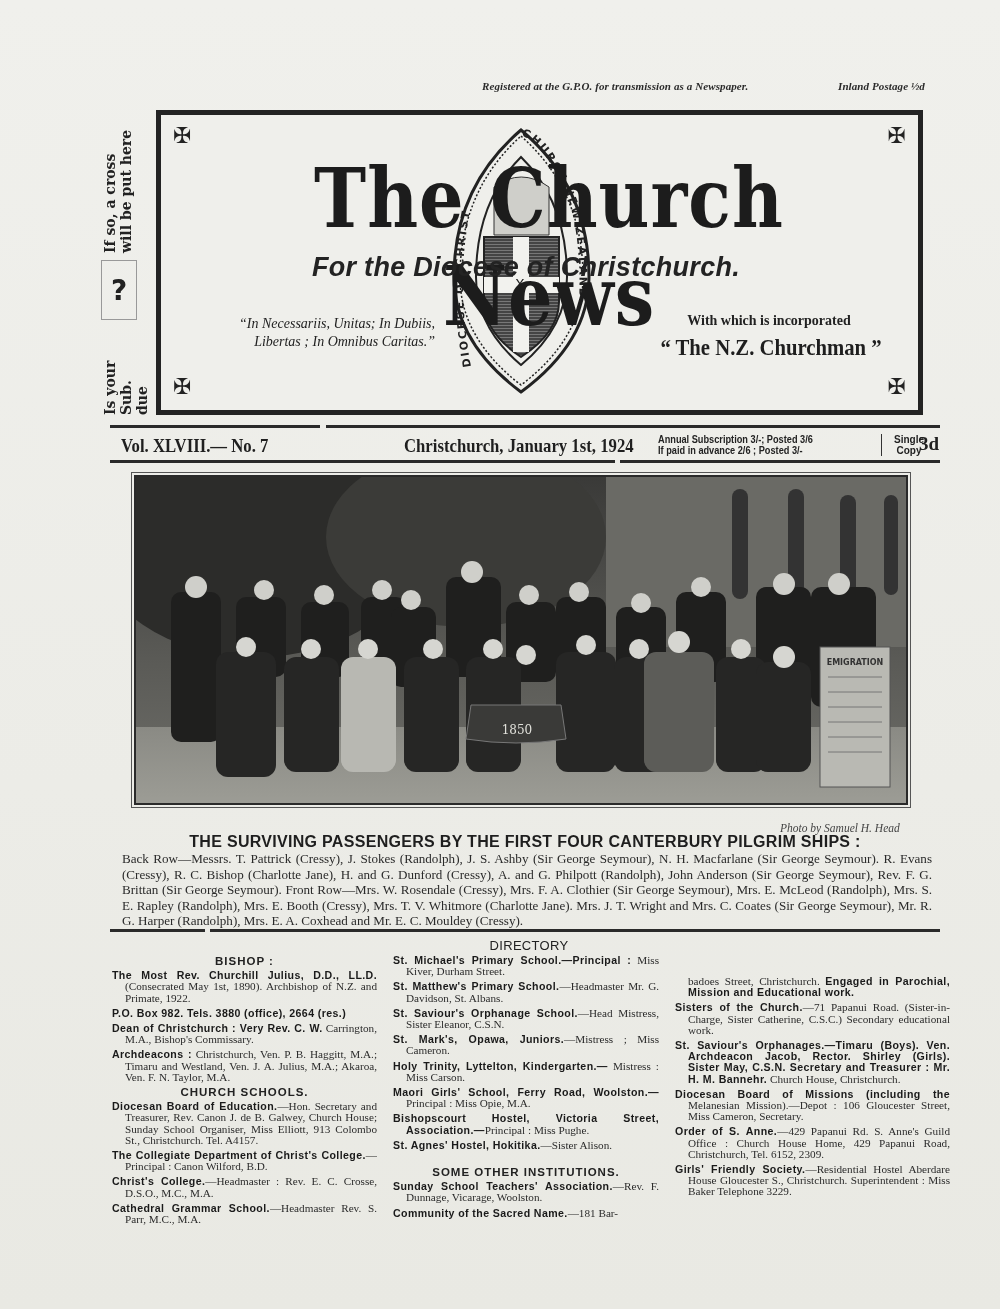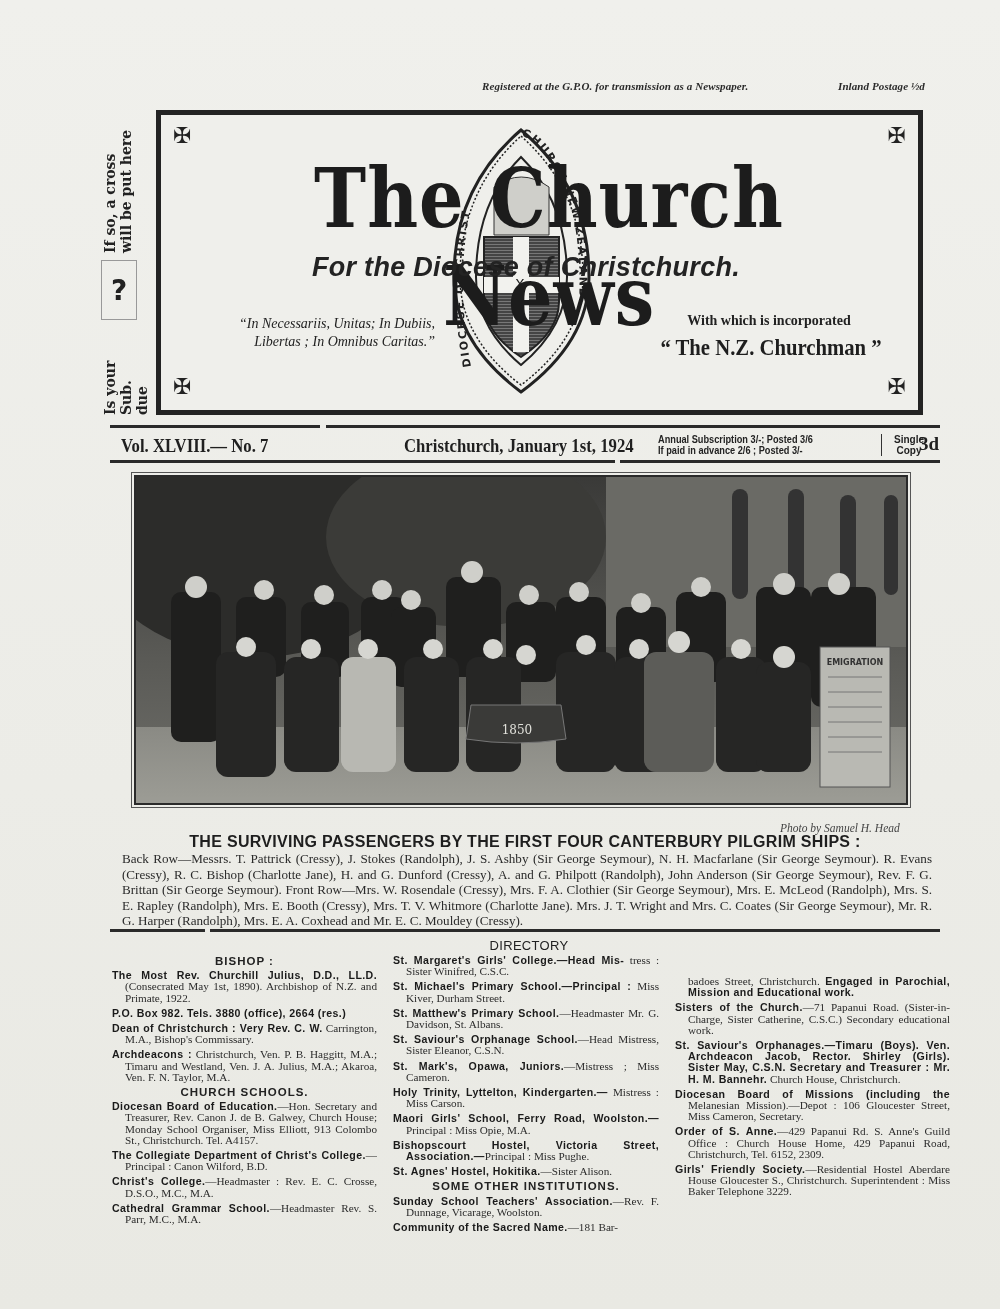--- a/index.html
+++ b/index.html
@@ -326,37 +326,36 @@
   <div class="rule" style="left:210px;top:929px;width:730px;height:3px;"></div>
   <div class="dir-title">DIRECTORY</div>
 
   <div class="col col1">
     <div class="h">BISHOP :</div>
     <div class="entry"><b>The Most Rev. Churchill Julius, D.D., LL.D.</b><span> (Consecrated May 1st, 1890). Archbishop of N.Z. and Primate, 1922.</span></div>
     <div class="entry"><b>P.O. Box 982.  Tels. 3880 (office), 2664 (res.)</b></div>
     <div class="entry"><b>Dean of Christchurch : Very Rev. C. W.</b><span> Carrington, M.A., Bishop's Commissary.</span></div>
     <div class="entry"><b>Archdeacons :</b><span> Christchurch, Ven. P. B. Haggitt, M.A.; Timaru and Westland, Ven. J. A. Julius, M.A.; Akaroa, Ven. F. N. Taylor, M.A.</span></div>
     <div class="h" style="margin-top:0;">CHURCH SCHOOLS.</div>
-    <div class="entry"><b>Diocesan Board of Education.</b><span>—Hon. Secretary and Treasurer, Rev. Canon J. de B. Galwey, Church House; Monday School Organiser, Miss Elliott, 913 Colombo St., Christchurch. Tel. A4157.</span></div>
+    <div class="entry"><b>Diocesan Board of Education.</b><span>—Hon. Secretary and Treasurer, Rev. Canon J. de B. Galwey, Church House; Sunday School Organiser, Miss Elliott, 913 Colombo St., Christchurch. Tel. A4157.</span></div>
     <div class="entry"><b>The Collegiate Department of Christ's College.</b><span>—Principal : Canon Wilford, B.D.</span></div>
     <div class="entry"><b>Christ's College.</b><span>—Headmaster : Rev. E. C. Crosse, D.S.O., M.C., M.A.</span></div>
     <div class="entry"><b>Cathedral Grammar School.</b><span>—Headmaster Rev. S. Parr, M.C., M.A.</span></div>
   </div>
 
   <div class="col col2">
-    <div class="entry"><b>St. Margaret's Girls' College.—Head Mis-</b> <span>tress : Sister Winifred, C.S.C.</span></div>
     <div class="entry"><b>St. Michael's Primary School.—Principal :</b><span> Miss Kiver, Durham Street.</span></div>
     <div class="entry"><b>St. Matthew's Primary School.</b><span>—Headmaster Mr. G. Davidson, St. Albans.</span></div>
     <div class="entry"><b>St. Saviour's Orphanage School.</b><span>—Head Mistress, Sister Eleanor, C.S.N.</span></div>
     <div class="entry"><b>St. Mark's, Opawa, Juniors.</b><span>—Mistress ; Miss Cameron.</span></div>
     <div class="entry"><b>Holy Trinity, Lyttelton, Kindergarten.—</b><span> Mistress : Miss Carson.</span></div>
     <div class="entry"><b>Maori Girls' School, Ferry Road, Woolston.—</b><span> Principal : Miss Opie, M.A.</span></div>
     <div class="entry"><b>Bishopscourt Hostel, Victoria Street, Association.—</b><span>Principal : Miss Pughe.</span></div>
     <div class="entry"><b>St. Agnes' Hostel, Hokitika.</b><span>—Sister Alison.</span></div>
-    <div class="h" style="margin-top:4px;">SOME OTHER INSTITUTIONS.</div>
+    <div class="h" style="margin-top:16px;">SOME OTHER INSTITUTIONS.</div>
     <div class="entry"><b>Sunday School Teachers' Association.</b><span>—Rev. F. Dunnage, Vicarage, Woolston.</span></div>
     <div class="entry"><b>Community of the Sacred Name.</b><span>—181 Bar-</span></div>
   </div>
 
   <div class="col col3">
     <div class="entry cont"><span>badoes Street, Christchurch. </span><b>Engaged in Parochial, Mission and Educational work.</b></div>
     <div class="entry"><b>Sisters of the Church.</b><span>—71 Papanui Road. (Sister-in-Charge, Sister Catherine, C.S.C.) Secondary educational work.</span></div>
     <div class="entry"><b>St. Saviour's Orphanages.—Timaru (Boys). Ven. Archdeacon Jacob, Rector. Shirley (Girls). Sister May, C.S.N. Secretary and Treasurer : Mr. H. M. Bannehr.</b><span> Church House, Christchurch.</span></div>
     <div class="entry"><b>Diocesan Board of Missions (including the</b><span> Melanesian Mission).—Depot : 106 Gloucester Street, Miss Cameron, Secretary.</span></div>
     <div class="entry"><b>Order of S. Anne.</b><span>—429 Papanui Rd. S. Anne's Guild Office : Church House Home, 429 Papanui Road, Christchurch, Tel. 6152, 2309.</span></div>

